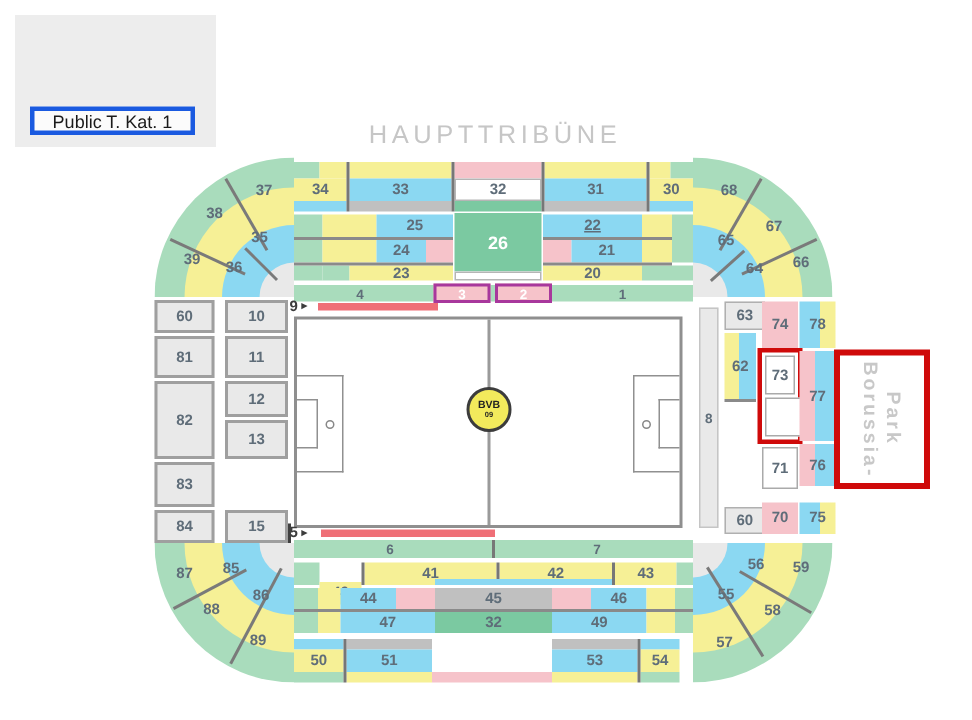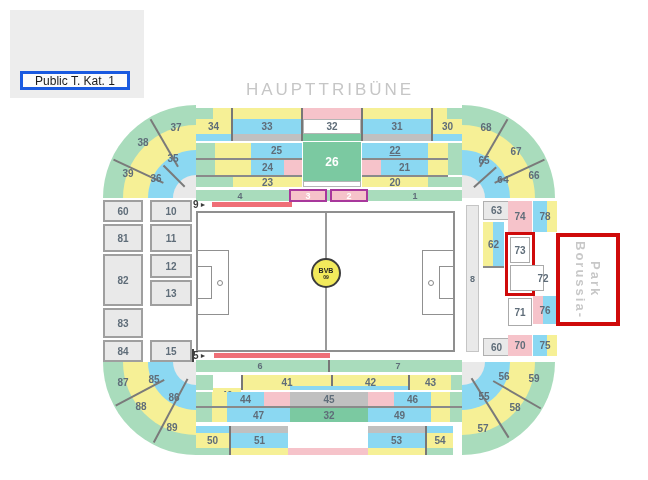--- a/index.html
+++ b/index.html
@@ -189,20 +189,21 @@
   <div class="sec p" style="left:508px;top:201px;width:24px;height:31px;">74</div>
   <div style="position:absolute;left:505px;top:232px;width:30px;height:64px;border:3px solid #cf0a0a;background:#fff;box-sizing:border-box;
               display:flex;flex-direction:column;justify-content:space-between;padding:2px;">
     <div class="w" style="height:26px;border:1px solid #aaa;display:flex;align-items:center;justify-content:center;font:bold 10px 'Liberation Sans',sans-serif;color:#5f6d79;box-sizing:border-box;">73</div>
     <div class="w" style="height:26px;border:1px solid #aaa;display:flex;align-items:center;justify-content:center;font:bold 10px 'Liberation Sans',sans-serif;color:#5f6d79;box-sizing:border-box;padding-left:32px;">72</div>
   </div>
   <div class="sec w" style="left:508px;top:298px;width:24px;height:28px;border:1px solid #aaa;">71</div>
   <div class="sec p" style="left:508px;top:335px;width:24px;height:21px;">70</div>
 
   <div class="sec split-cy" style="left:533px;top:201px;width:24px;height:31px;">78</div>
+  <div class="sec split-pc" style="left:533px;top:234px;width:24px;height:60px;">77</div>
   <div class="sec split-pc" style="left:533px;top:296px;width:24px;height:28px;">76</div>
   <div class="sec split-cy" style="left:533px;top:335px;width:24px;height:21px;">75</div>
 
   <div style="position:absolute;left:556px;top:233px;width:64px;height:93px;border:4px solid #cf0a0a;background:#fff;box-sizing:border-box;
               display:flex;align-items:center;justify-content:center;">
     <div style="writing-mode:vertical-lr;font:bold 13px 'Liberation Sans',sans-serif;color:#c8c8c8;letter-spacing:2px;text-align:center;">
       <div>Borussia-</div>
       <div>Park</div>
     </div>
   </div>

